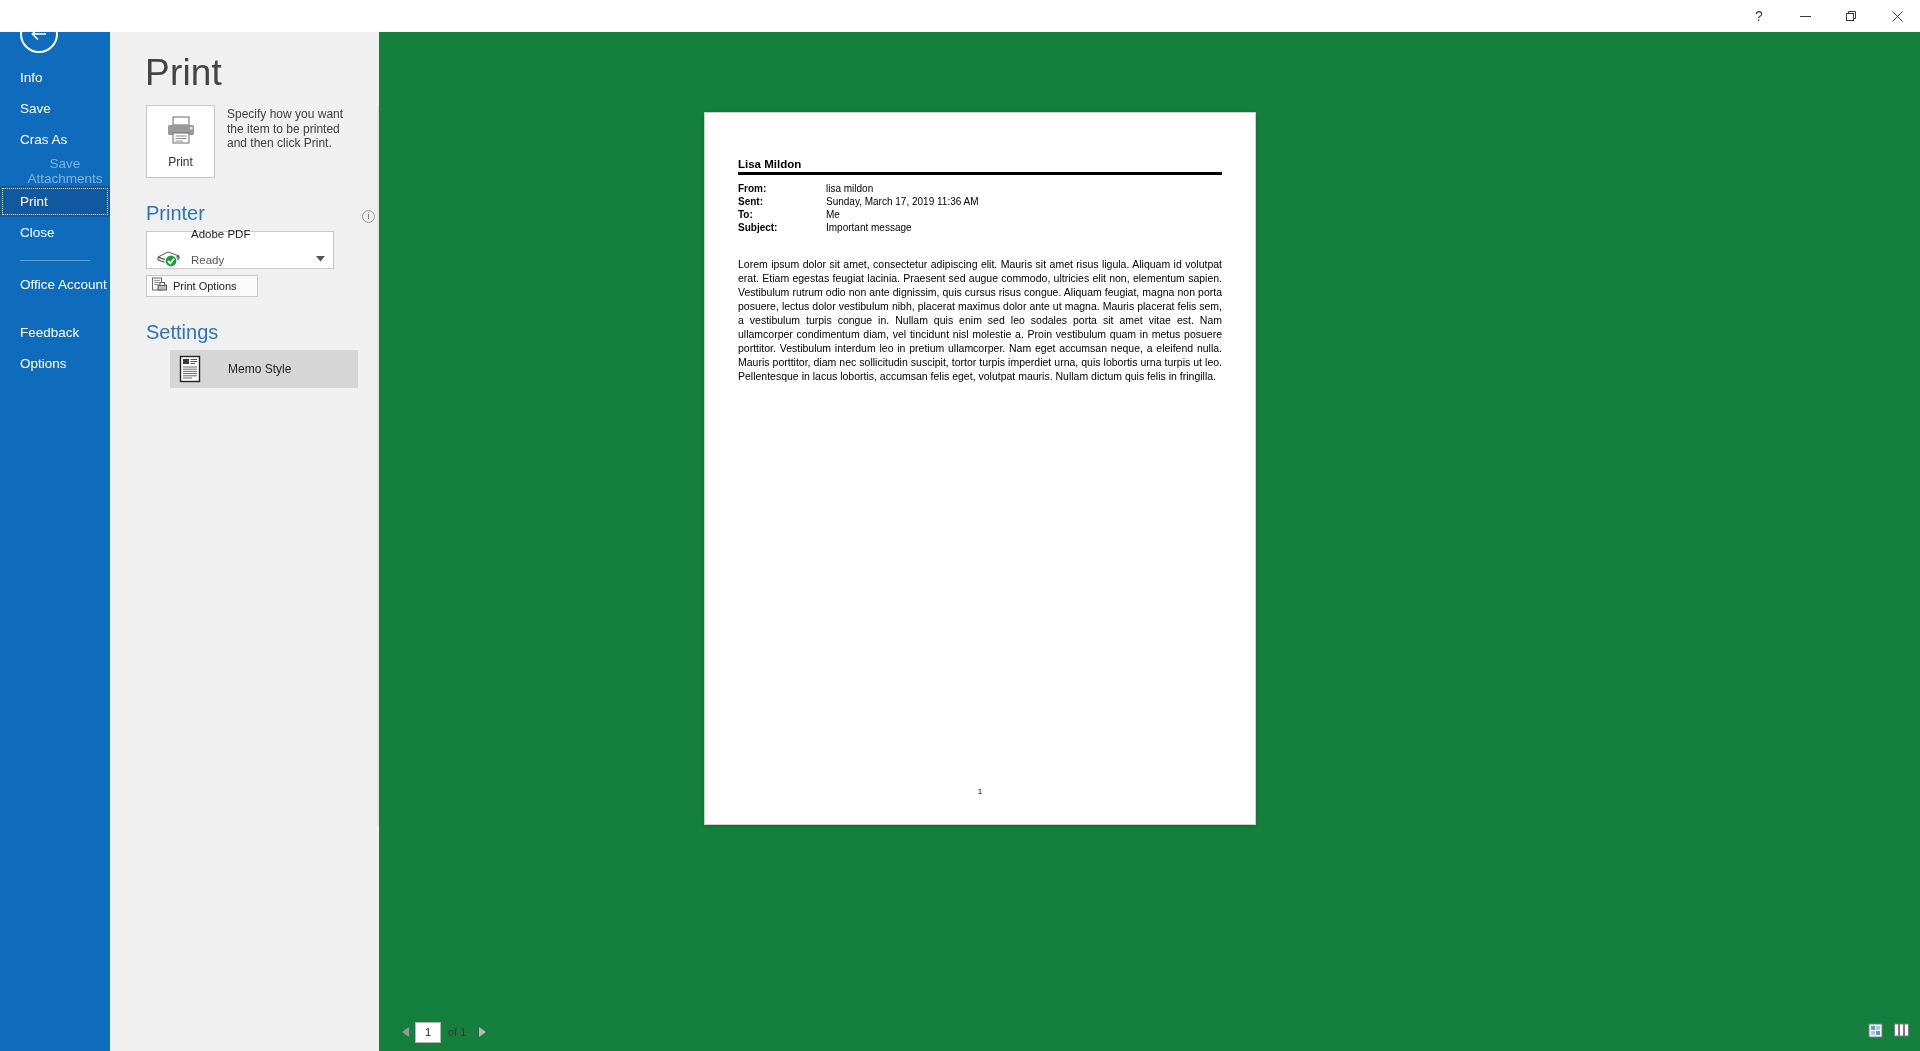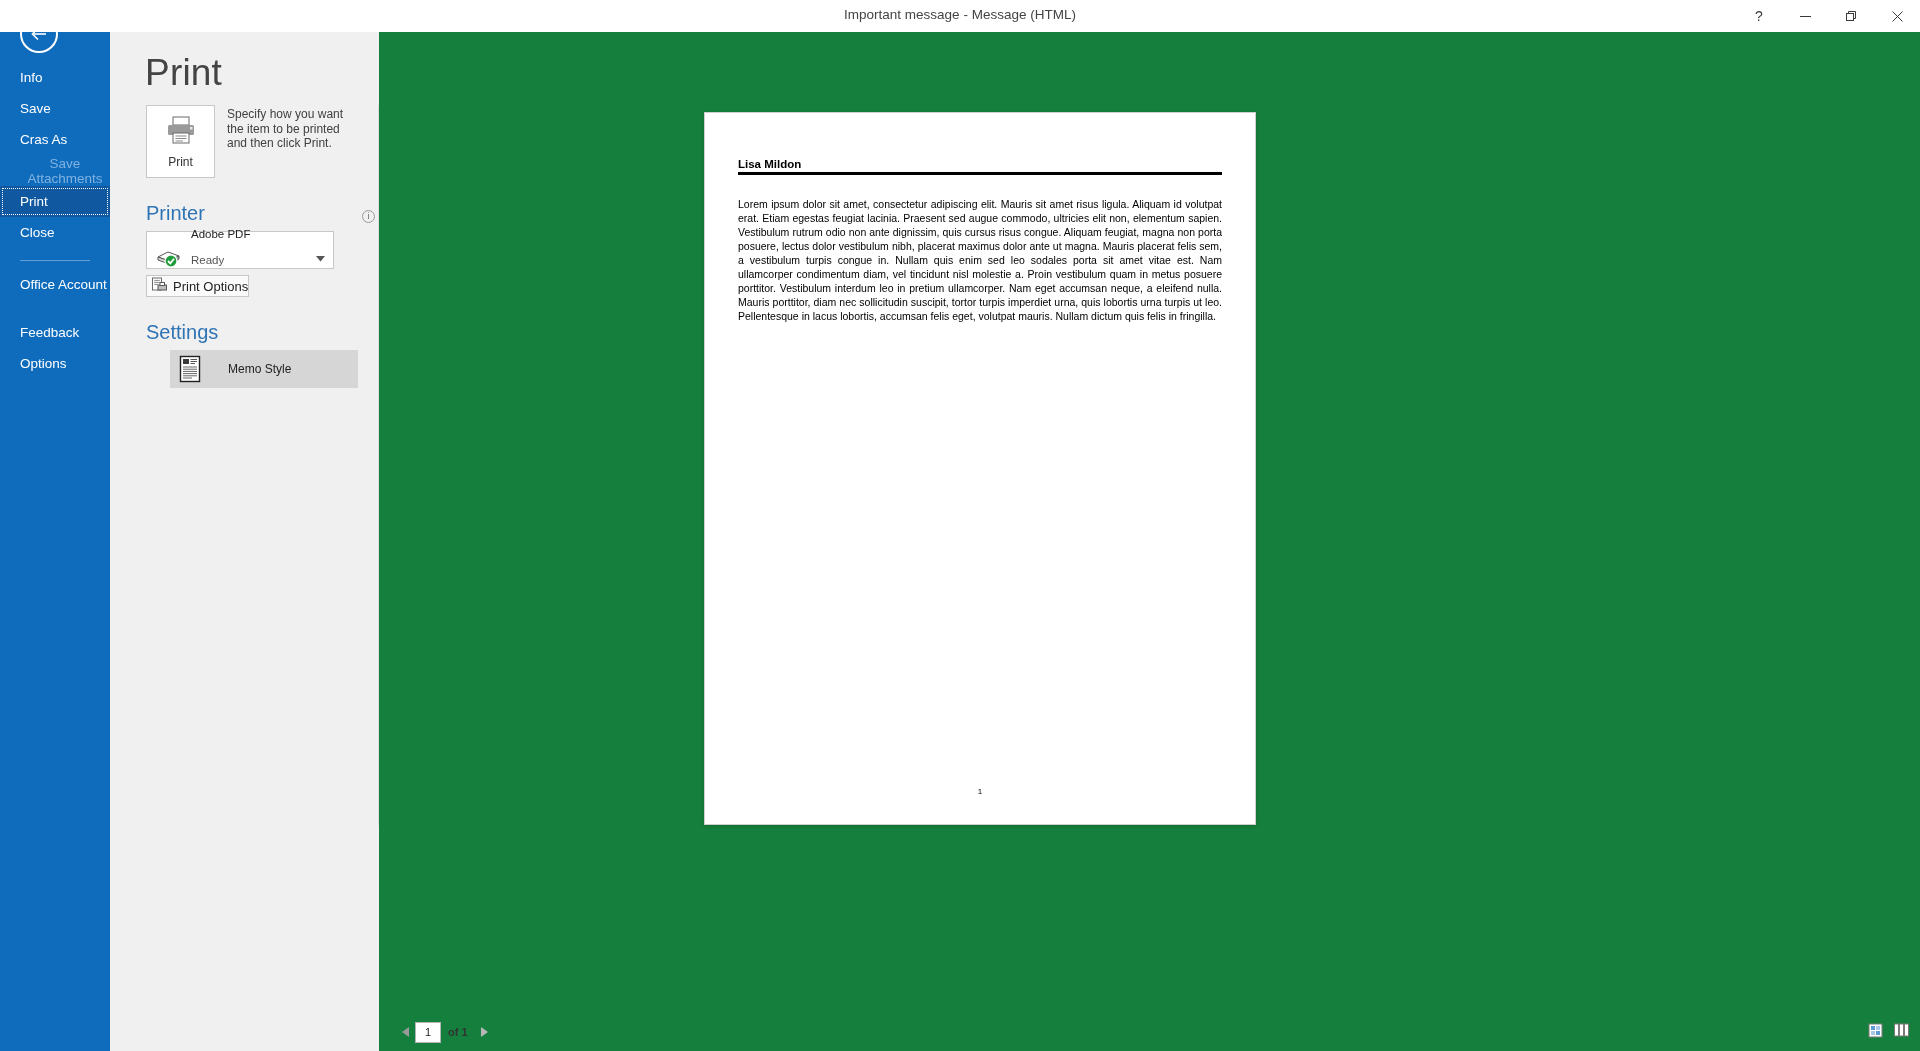--- a/index.html
+++ b/index.html
@@ -86,22 +86,22 @@
     display: flex; align-items: flex-end; position: relative; cursor: pointer;
   }
   .printer-icon { width: 32px; margin-left: 6px; display: flex; align-items: center; justify-content: center; }
   .printer-texts { margin-left: 6px; line-height: 15px; }
   .printer-name { font-size: 11.5px; color: #222; }
   .printer-status { font-size: 11.5px; color: #555; margin-top: 11px; }
   .combo-arrow { position: absolute; right: 8px; top: 16px; }
 
   .print-options-btn {
     margin-top: 6px; display: inline-flex; align-items: center;
-    height: 22px; padding: 0 0 0 4px; border: 1px solid #c8c8c8; background: #fafafa;
-    font-size: 13px; color: #222; cursor: pointer;
+    height: 22px; padding: 0 20px 0 4px; border: 1px solid #c8c8c8; background: #fafafa;
+    font-size: 11px; color: #222; cursor: pointer;
   }
   .print-options-btn .t { margin-left: 5px; }
 
   .style-item {
     width: 188px; height: 38px; background: #d6d6d6;
     display: flex; align-items: center; cursor: pointer; margin-top: 4px; margin-left: 24px;
   }
   .style-icon { width: 40px; display: flex; align-items: center; justify-content: center; }
   .style-label { font-size: 12px; color: #222; margin-left: 18px; }
 
@@ -128,31 +128,30 @@
   .page-num { position: absolute; bottom: 28px; left: 0; right: 0; text-align: center; font-size: 8px; color: #000; }
 
   
   .bottombar { position: absolute; left: 379px; right: 0; bottom: 0; height: 36px; }
   .pager { position: absolute; left: 18px; top: 6px; display: flex; align-items: center; }
   .pg-arrow { width: 18px; height: 22px; display: flex; align-items: center; justify-content: center; cursor: pointer; }
   .pg-input {
     width: 26px; height: 21px; border: 1px solid #b4b4b4; background: #ffffff;
     font-size: 11px; text-align: center; color: #222; font-family: "Liberation Sans", sans-serif;
   }
-  .pg-of { font-size: 11px; color: #333; margin: 0 7px; font-weight: bold; }
+  .pg-of { font-size: 11px; color: #333; margin: 0 7px; }
   .zoomtools { position: absolute; right: 10px; top: 7px; display: flex; gap: 9px; align-items: center; }
   .ztool { width: 17px; height: 17px; cursor: pointer; display: flex; align-items: center; justify-content: center; }
 </style>
 </head>
 <body>
 
 <div id="app">
 
   <div class="titlebar">
-    <div class="titlebar-text">Important message  -  Message (HTML)</div>
     <div class="wincontrols">
       <div class="wc">?</div>
       <div class="wc">
         <svg width="11" height="11" viewBox="0 0 11 11">
             <rect x="0" y="5" width="11" height="1" fill="currentColor"></rect>
           </svg>
       </div>
       <div class="wc">
         <svg width="11" height="11" viewBox="0 0 11 11">
           <rect x="0.5" y="2.5" width="7" height="7" fill="none" stroke="currentColor"></rect>
@@ -294,20 +293,40 @@
     </div>
   </div>
 
   <div class="divider"></div>
 
   <div class="preview-area">
     <div class="paper">
       <div class="doc">
         <div class="doc-name">Lisa Mildon</div>
         <div class="doc-rule"></div>
+        <table class="hdr-table">
+          <tbody>
+              <tr>
+            <td class="hdr-label">From:</td>
+            <td>lisa mildon</td>
+          </tr>
+          <tr>
+            <td class="hdr-label">Sent:</td>
+            <td>Sunday, March 17, 2019 11:36 AM</td>
+          </tr>
+          <tr>
+            <td class="hdr-label">To:</td>
+            <td>Me</td>
+          </tr>
+          <tr>
+            <td class="hdr-label">Subject:</td>
+            <td>Important message</td>
+          </tr>
+        </tbody>
+          </table>
         <div class="body-p">Lorem ipsum dolor sit amet, consectetur adipiscing elit. Mauris sit amet risus ligula. Aliquam id volutpat erat. Etiam egestas feugiat lacinia. Praesent sed augue commodo, ultricies elit non, elementum sapien. Vestibulum rutrum odio non ante dignissim, quis cursus risus congue. Aliquam feugiat, magna non porta posuere, lectus dolor vestibulum nibh, placerat maximus dolor ante ut magna. Mauris placerat felis sem, a vestibulum turpis congue in. Nullam quis enim sed leo sodales porta sit amet vitae est. Nam ullamcorper condimentum diam, vel tincidunt nisl molestie a. Proin vestibulum quam in metus posuere porttitor. Vestibulum interdum leo in pretium ullamcorper. Nam eget accumsan neque, a eleifend nulla. Mauris porttitor, diam nec sollicitudin suscipit, tortor turpis imperdiet urna, quis lobortis urna turpis ut leo. Pellentesque in lacus lobortis, accumsan felis eget, volutpat mauris. Nullam dictum quis felis in fringilla.</div>
       </div>
       <div class="page-num">1</div>
     </div>
   </div>
 
   <div class="bottombar">
     <div class="pager">
       <div class="pg-arrow">
         <svg width="8" height="10" viewBox="0 0 8 10">

